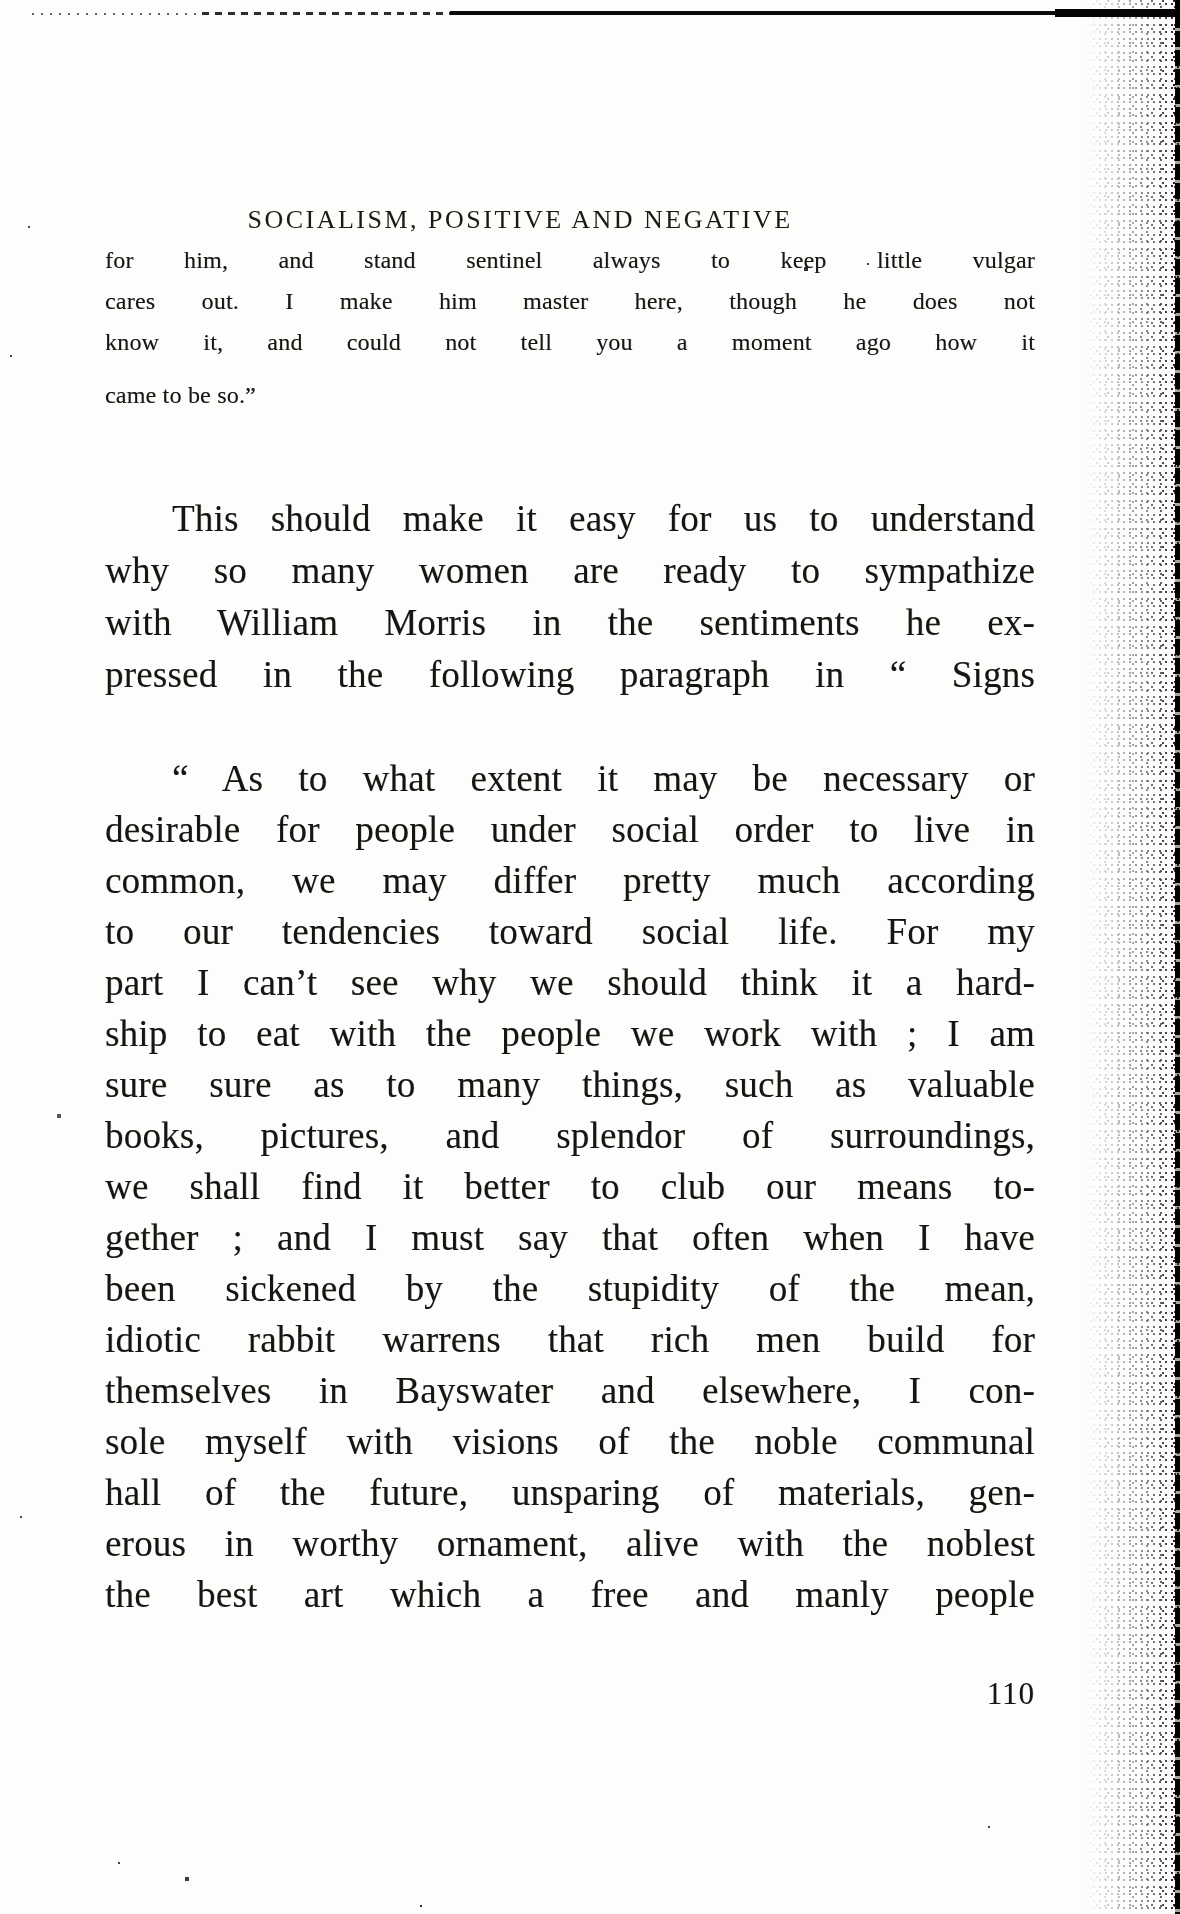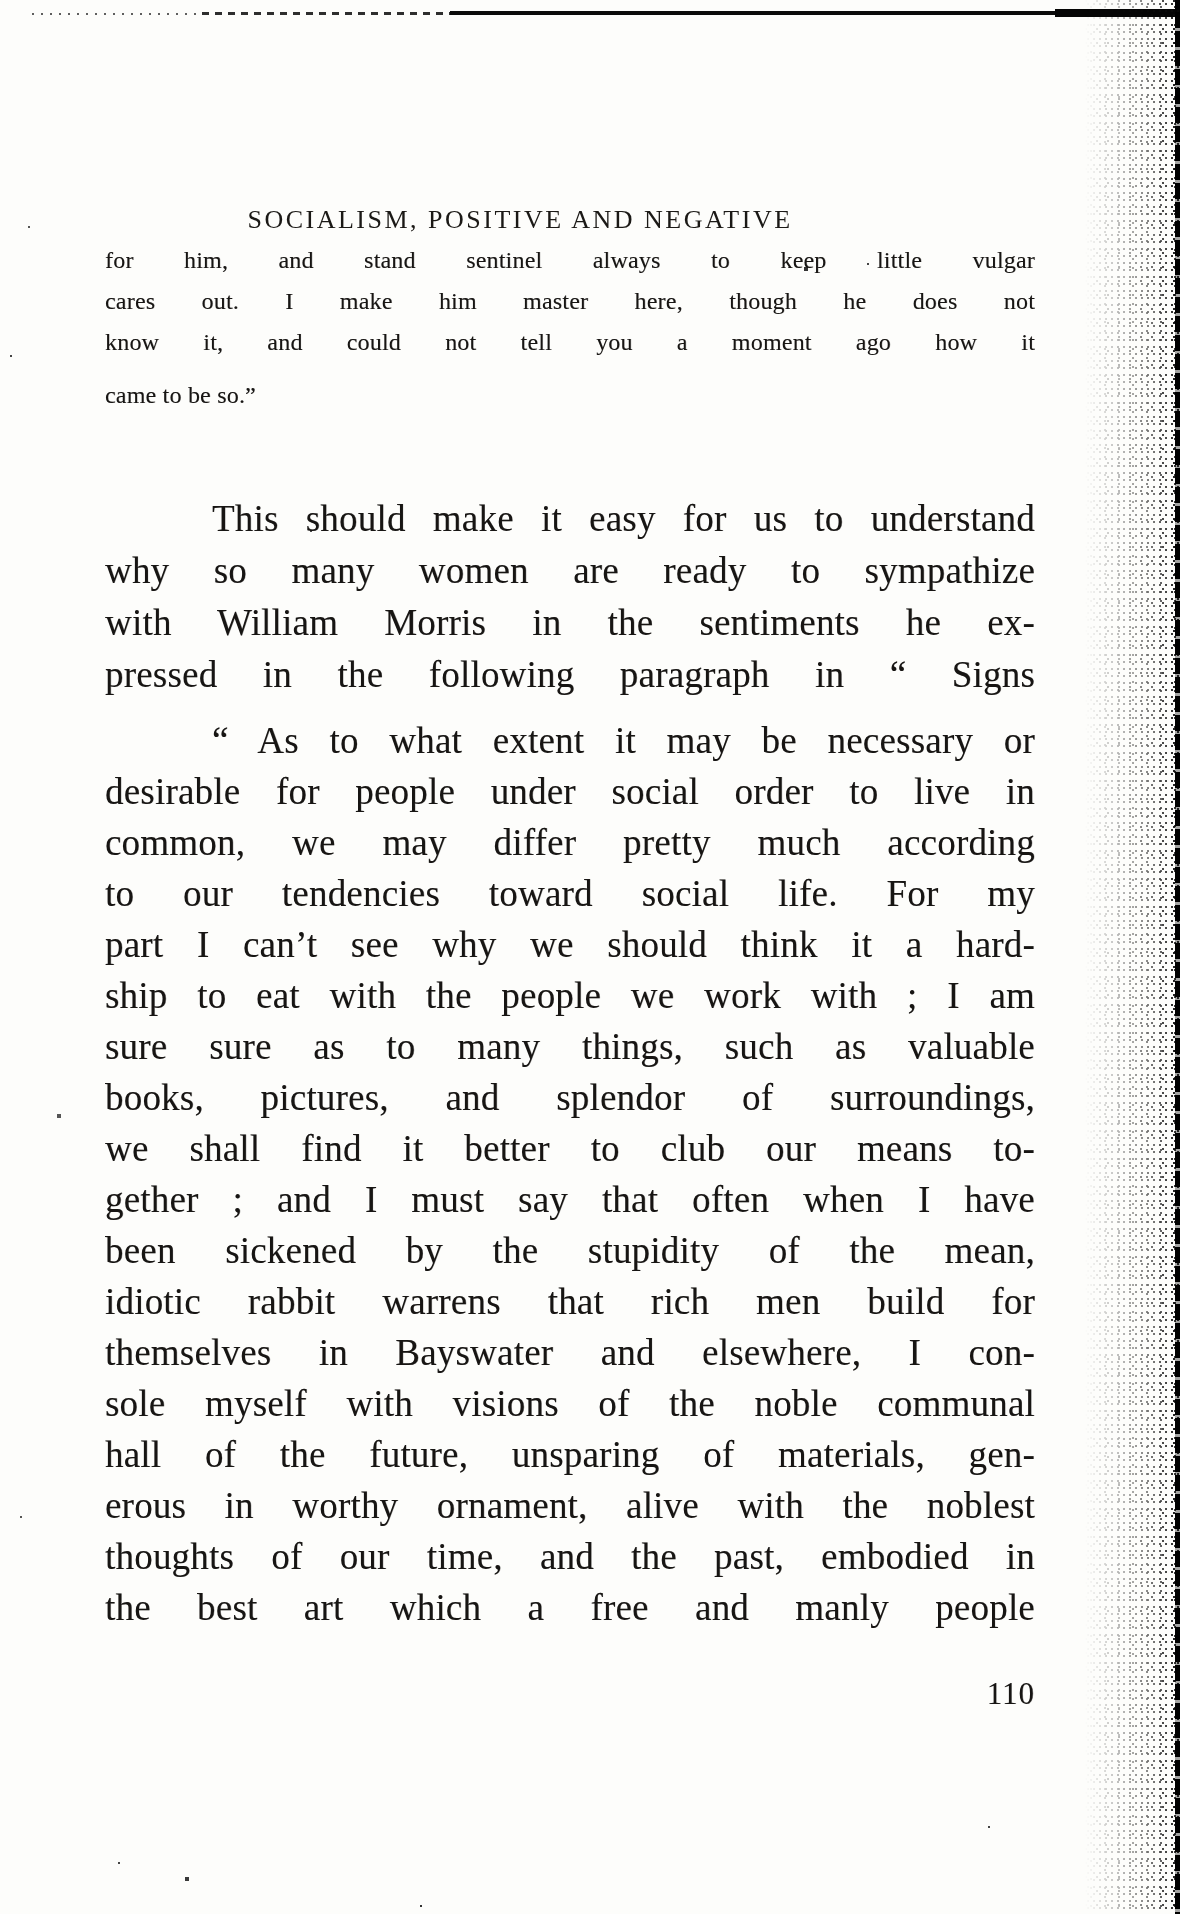--- a/index.html
+++ b/index.html
@@ -69,28 +69,28 @@
   
   .running-header {
     position: absolute; top: 205px; left: 105px; width: 830px;
     text-align: center;
     font-size: 26px; letter-spacing: 2.5px;
     color: #1b1916;
   }
   .para { position: absolute; left: 105px; width: 930px; }
   .para1 { top: 240px; font-size: 24px; line-height: 41px; letter-spacing: .2px; }
   .para2 { top: 493px; font-size: 37px; line-height: 52px; letter-spacing: .2px; }
-  .para3 { top: 715px; font-size: 37px; line-height: 51px; letter-spacing: .2px; }
+  .para3 { top: 753px; font-size: 37px; line-height: 51px; letter-spacing: .2px; }
   .line {
     text-align: justify;
     text-align-last: justify;
     text-shadow: .4px .4px 0 rgba(23,21,19,.35);
   }
   .line.end { text-align-last: left; margin-top: 12px; }
-  .line.indent { text-indent: 67px; margin-left: 40px; }
+  .line.indent { text-indent: 67px; }
   .page-number {
     position: absolute; top: 1676px; left: 105px; width: 930px;
     text-align: right; font-size: 31px; letter-spacing: 1px;
     text-shadow: .4px .4px 0 rgba(23,21,19,.35);
   }
 </style>
 </head>
 <body>
 
 <div class="page">
@@ -131,21 +131,20 @@
       <div class="line">sure sure as to many things, such as valuable</div>
       <div class="line">books, pictures, and splendor of surroundings,</div>
       <div class="line">we shall find it better to club our means to-</div>
       <div class="line">gether ; and I must say that often when I have</div>
       <div class="line">been sickened by the stupidity of the mean,</div>
       <div class="line">idiotic rabbit warrens that rich men build for</div>
       <div class="line">themselves in Bayswater and elsewhere, I con-</div>
       <div class="line">sole myself with visions of the noble communal</div>
       <div class="line">hall of the future, unsparing of materials, gen-</div>
       <div class="line">erous in worthy ornament, alive with the noblest</div>
-      <div class="line">thoughts of our time, and the past, embodied in</div>
       <div class="line">the best art which a free and manly people</div>
     </section>
 
   </main>
 
   <div class="page-number">110</div>
 
 </div>
 
 </body></html>

